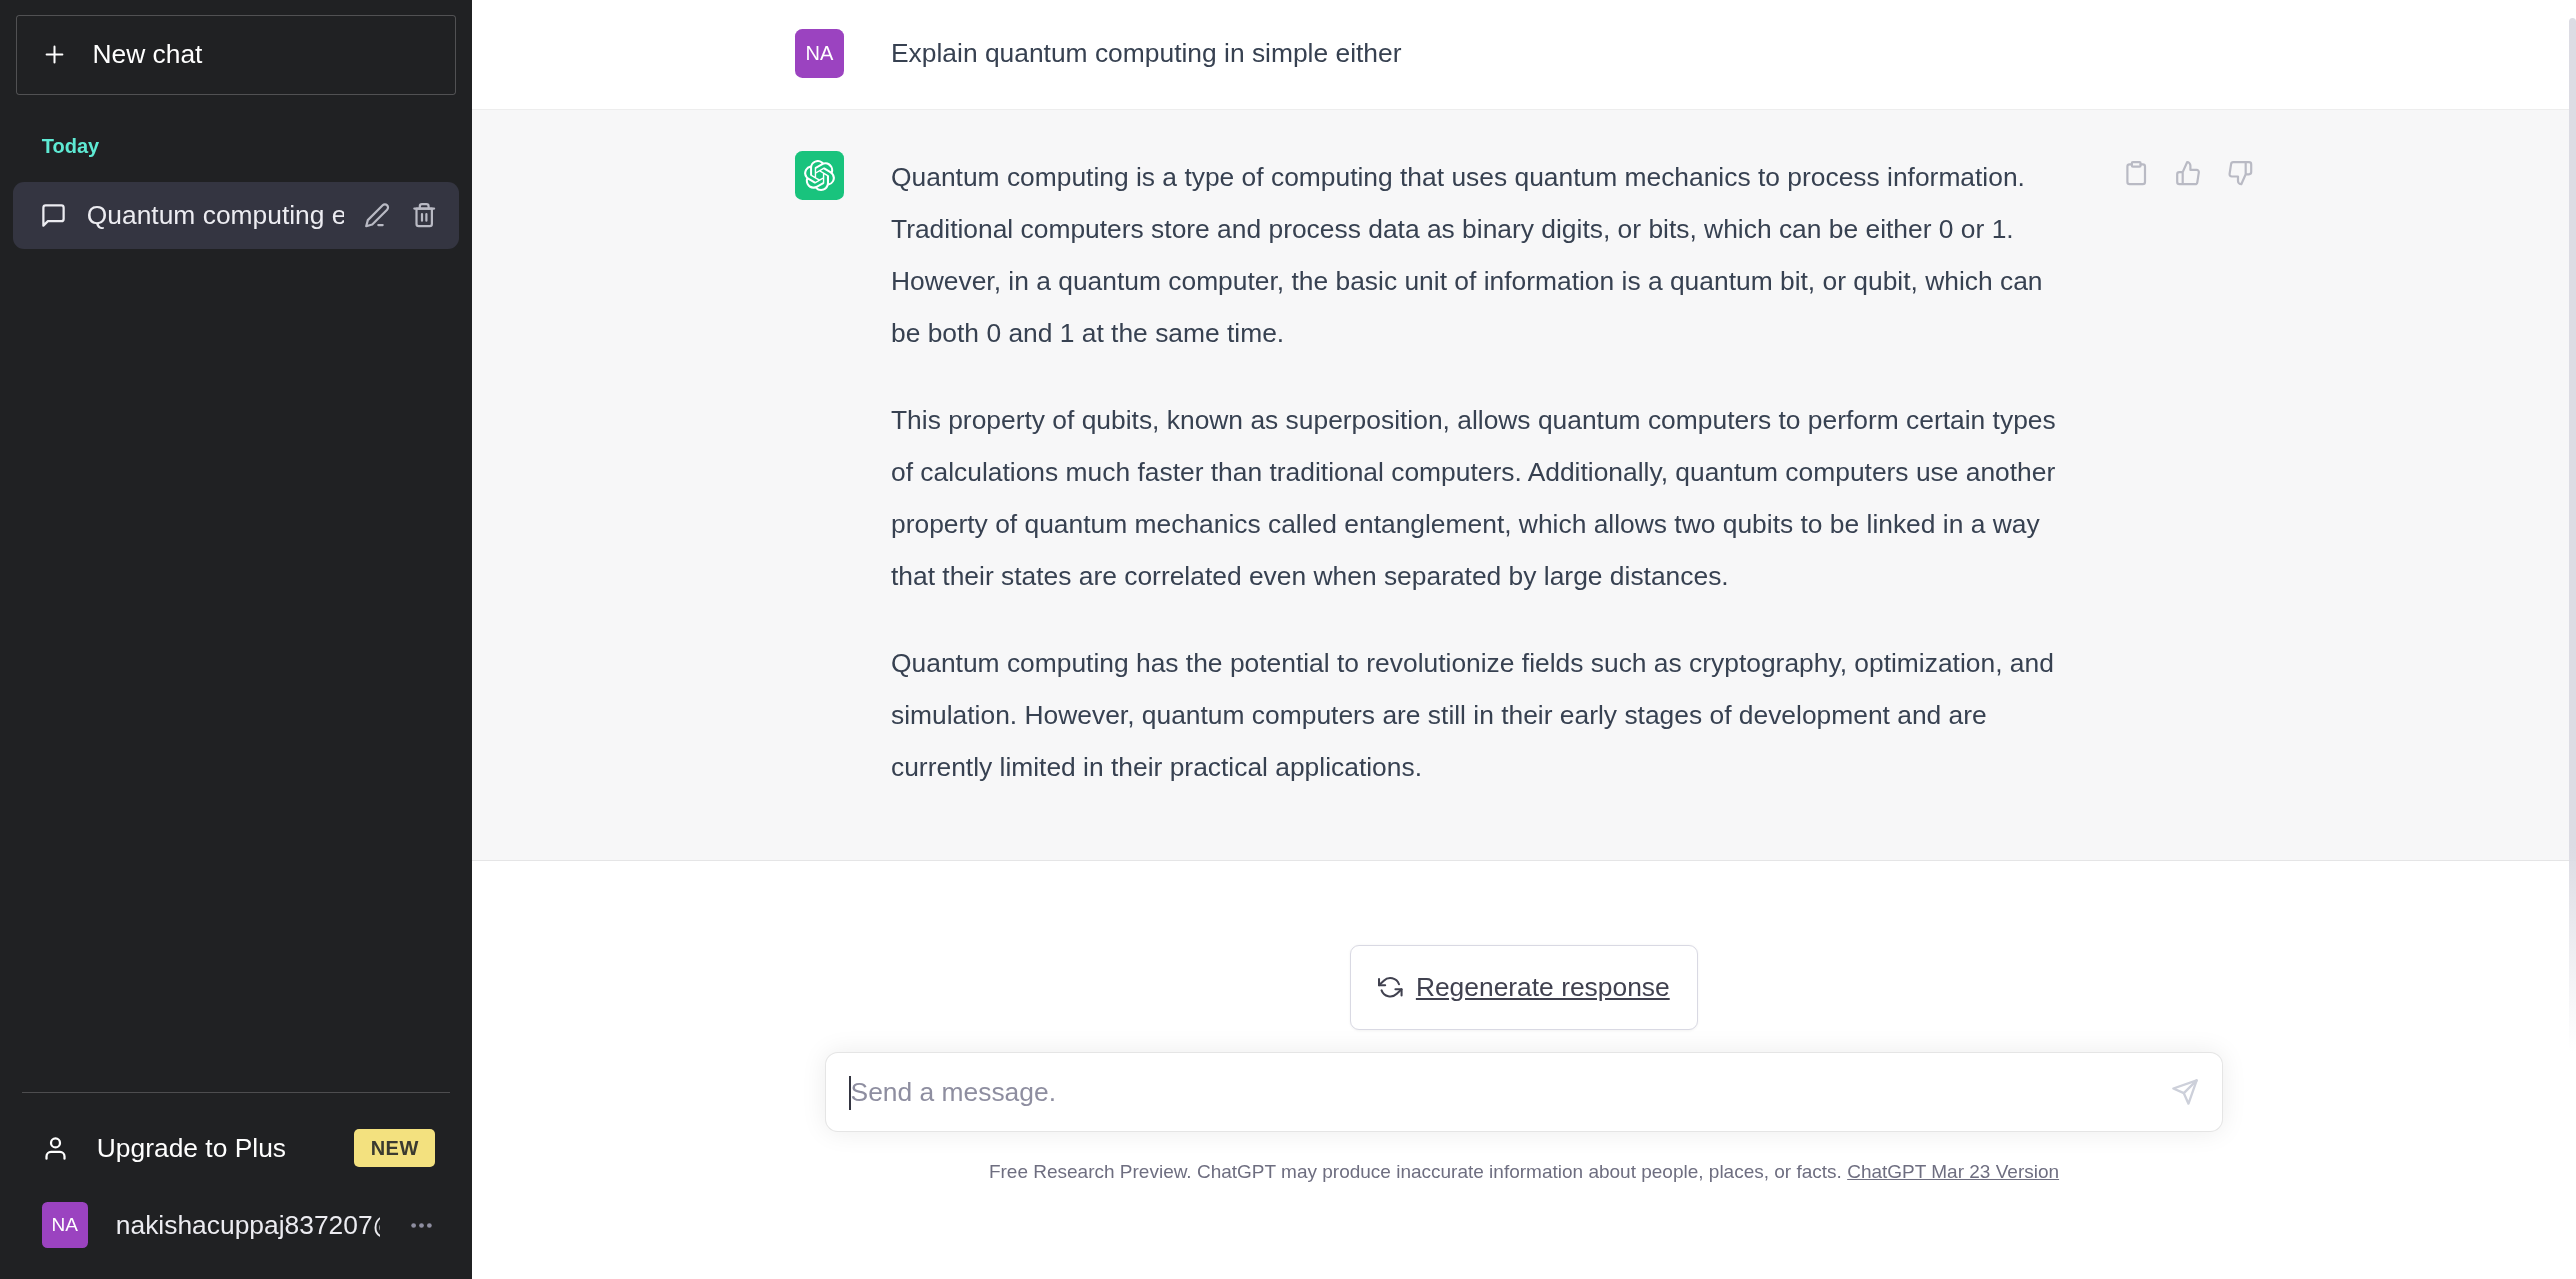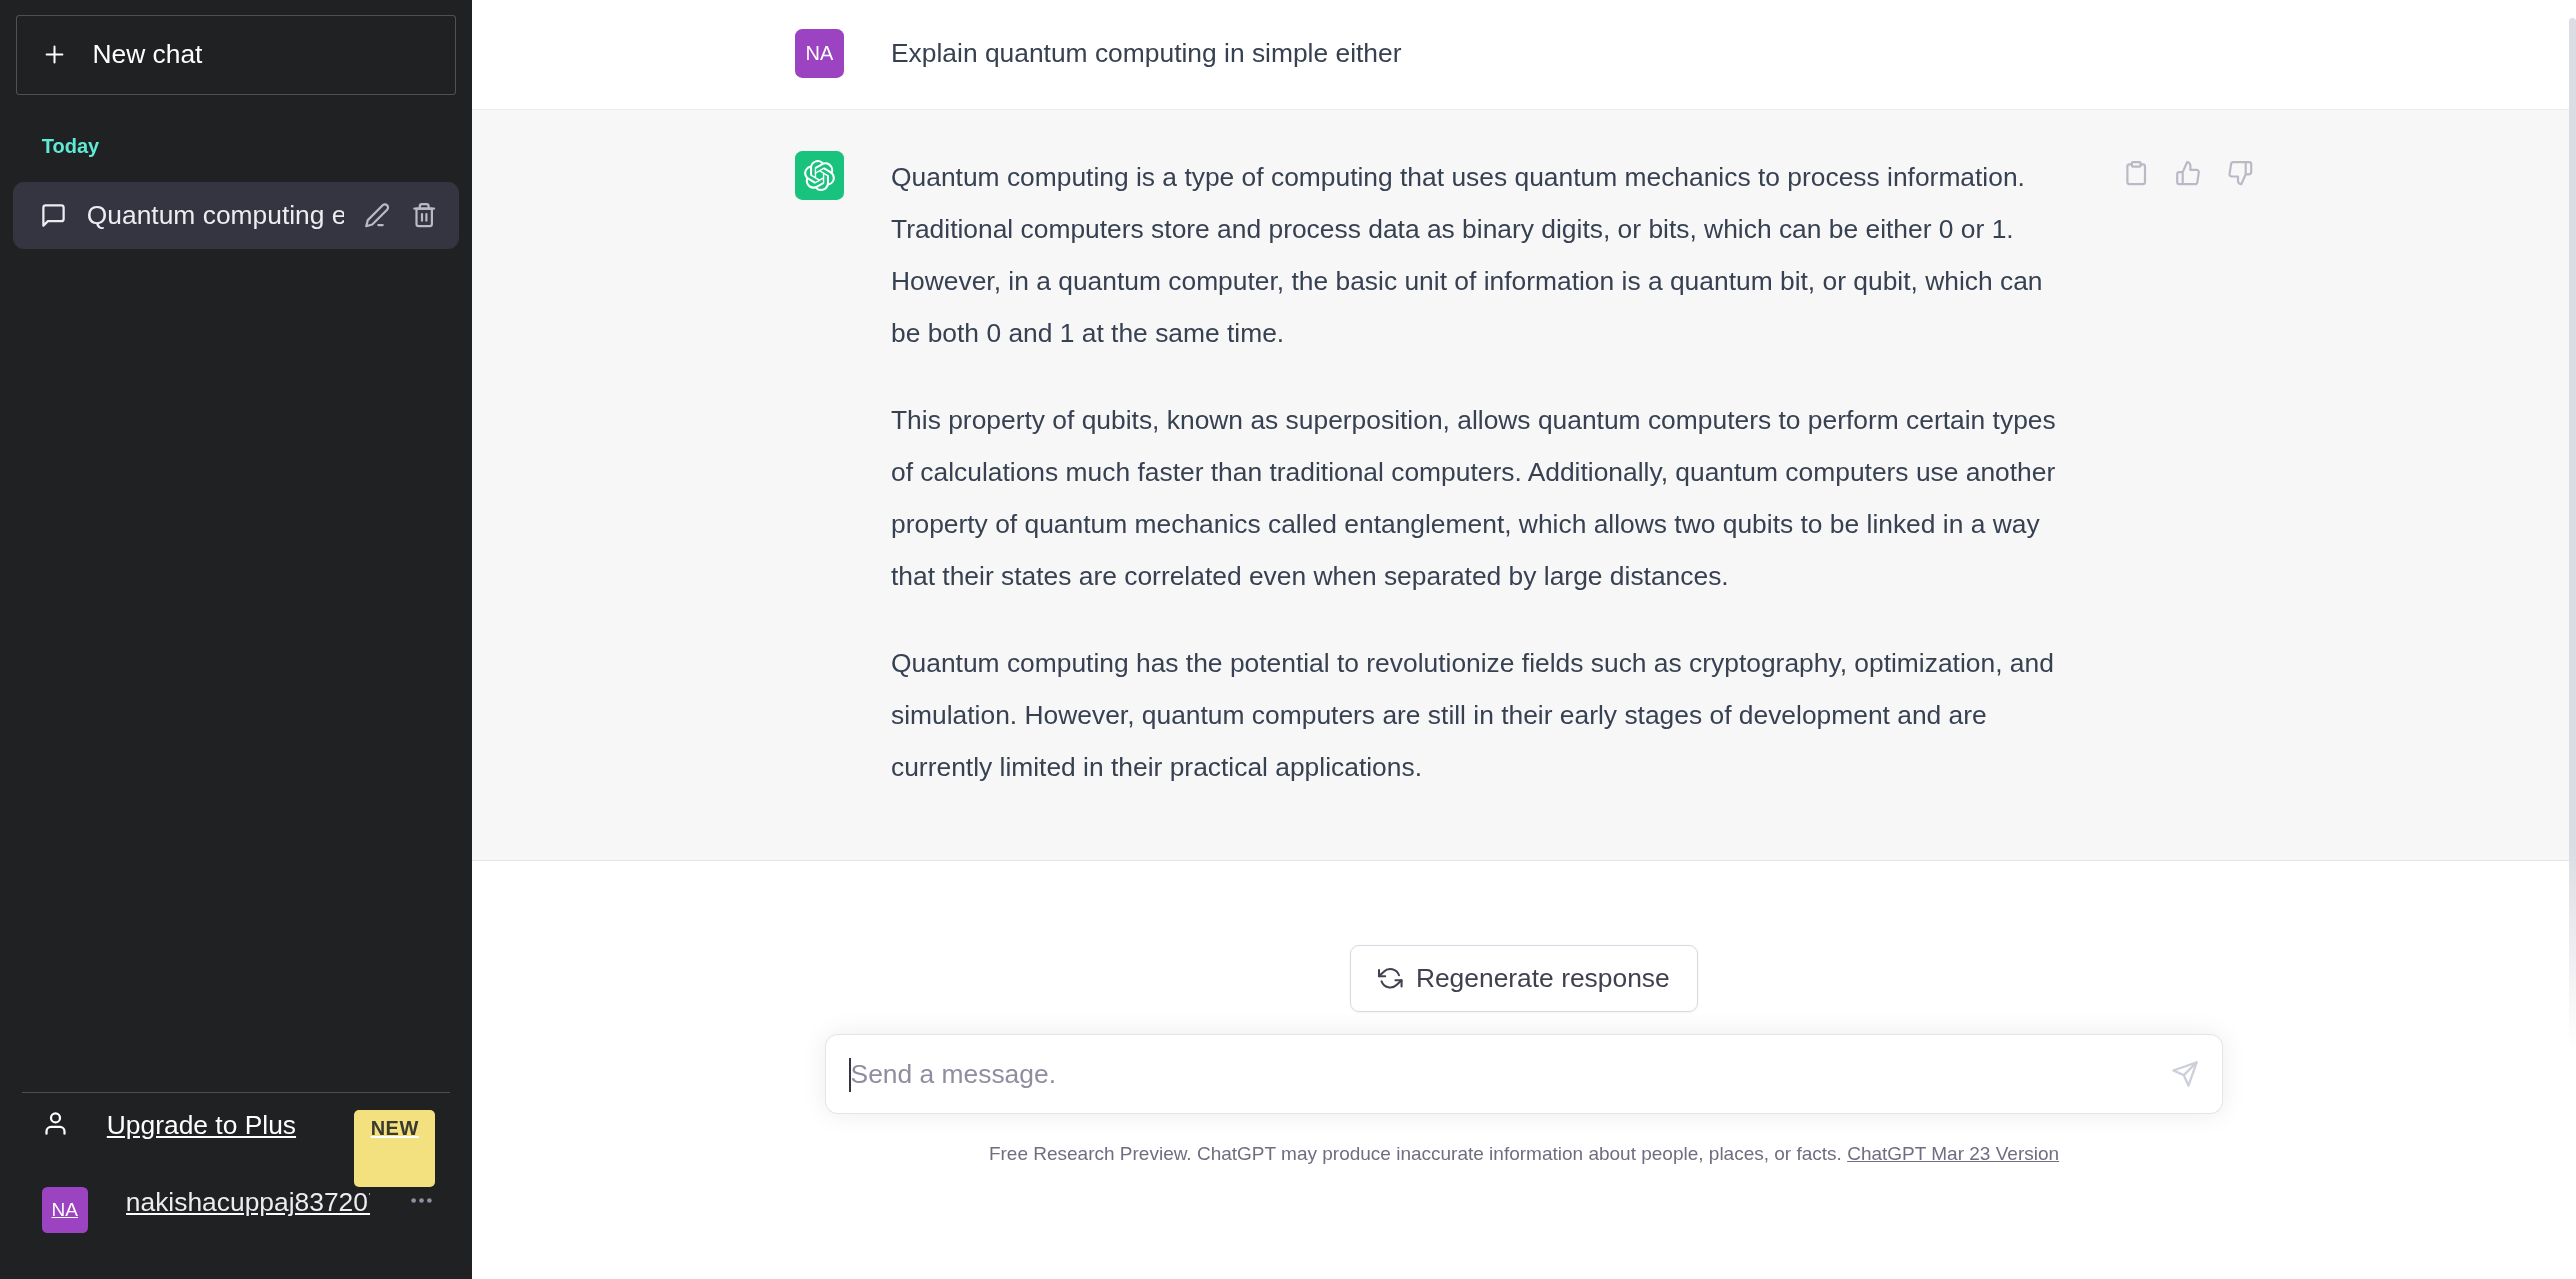--- a/index.html
+++ b/index.html
@@ -44,24 +44,24 @@
     flex:1; font-size:26.4px; color:#ececf1;
     white-space:nowrap; overflow:hidden;
   }
   .icon-btn {
     background:none; border:none; padding:0; margin:0;
     color:#b9bac4; cursor:pointer; display:flex; align-items:center;
   }
   .sidebar .spacer { flex:1; }
   .divider { border-top:1.8px solid #4d4d4f; margin:0 9px 16.4px; }
   .menu-row {
-    display:flex; gap:38px;
+    display:flex; align-items:center; gap:28px;
     height:77px; padding:0 24px 0 29px;
     border-radius:11px; cursor:pointer;
-    font-size:26.4px; color:#ffffff;text-decoration:underline;
+    font-size:26.4px; color:#ffffff;
   }
   .menu-row .badge {
     margin-left:auto;
     background:#f3e17f; color:#3a3a30;
     font-size:20px; font-weight:700; letter-spacing:0.5px;
     padding:7.3px 16.4px; border-radius:5px;
   }
   .avatar-sm {
     width:46px; height:46px; min-width:46px; border-radius:5.5px;
     background:#9b43c0; color:#ffffff;
@@ -105,25 +105,25 @@
   .user-row .msg-text { line-height:49px; }
   .msg-text p { margin:0 0 35px; }
   .msg-text p:last-child { margin-bottom:0; }
   .actions { display:flex; gap:25.5px; margin-top:9px; color:#acacbe; }
 
   
   .bottom { flex:1; display:flex; flex-direction:column; align-items:center; background:#ffffff; }
   .regen {
     margin-top:84px;
     display:flex; align-items:center; gap:13px;
-    height:67px; padding:0 27px;
+    height:85px; padding:0 27px;
     background:#ffffff; color:#40414f;
     border:1.8px solid #d9d9e3; border-radius:9px;
     box-shadow:0 0.9px 2.7px rgba(0,0,0,0.05);
-    font-family:inherit; font-size:26.4px; cursor:pointer;
+    font-family:inherit; font-size:26.4px; cursor:pointer;text-decoration:underline;
   }
   .input-wrap { position:relative; width:1398px; margin-top:22px; }
   .input-box {
     width:100%; height:80px;
     background:#ffffff;
     border:0.9px solid rgba(0,0,0,0.10); border-radius:13px;
     box-shadow:0 0 25.5px rgba(0,0,0,0.08);
     display:flex; align-items:center;
     padding:0 77px 0 24.6px;
   }

